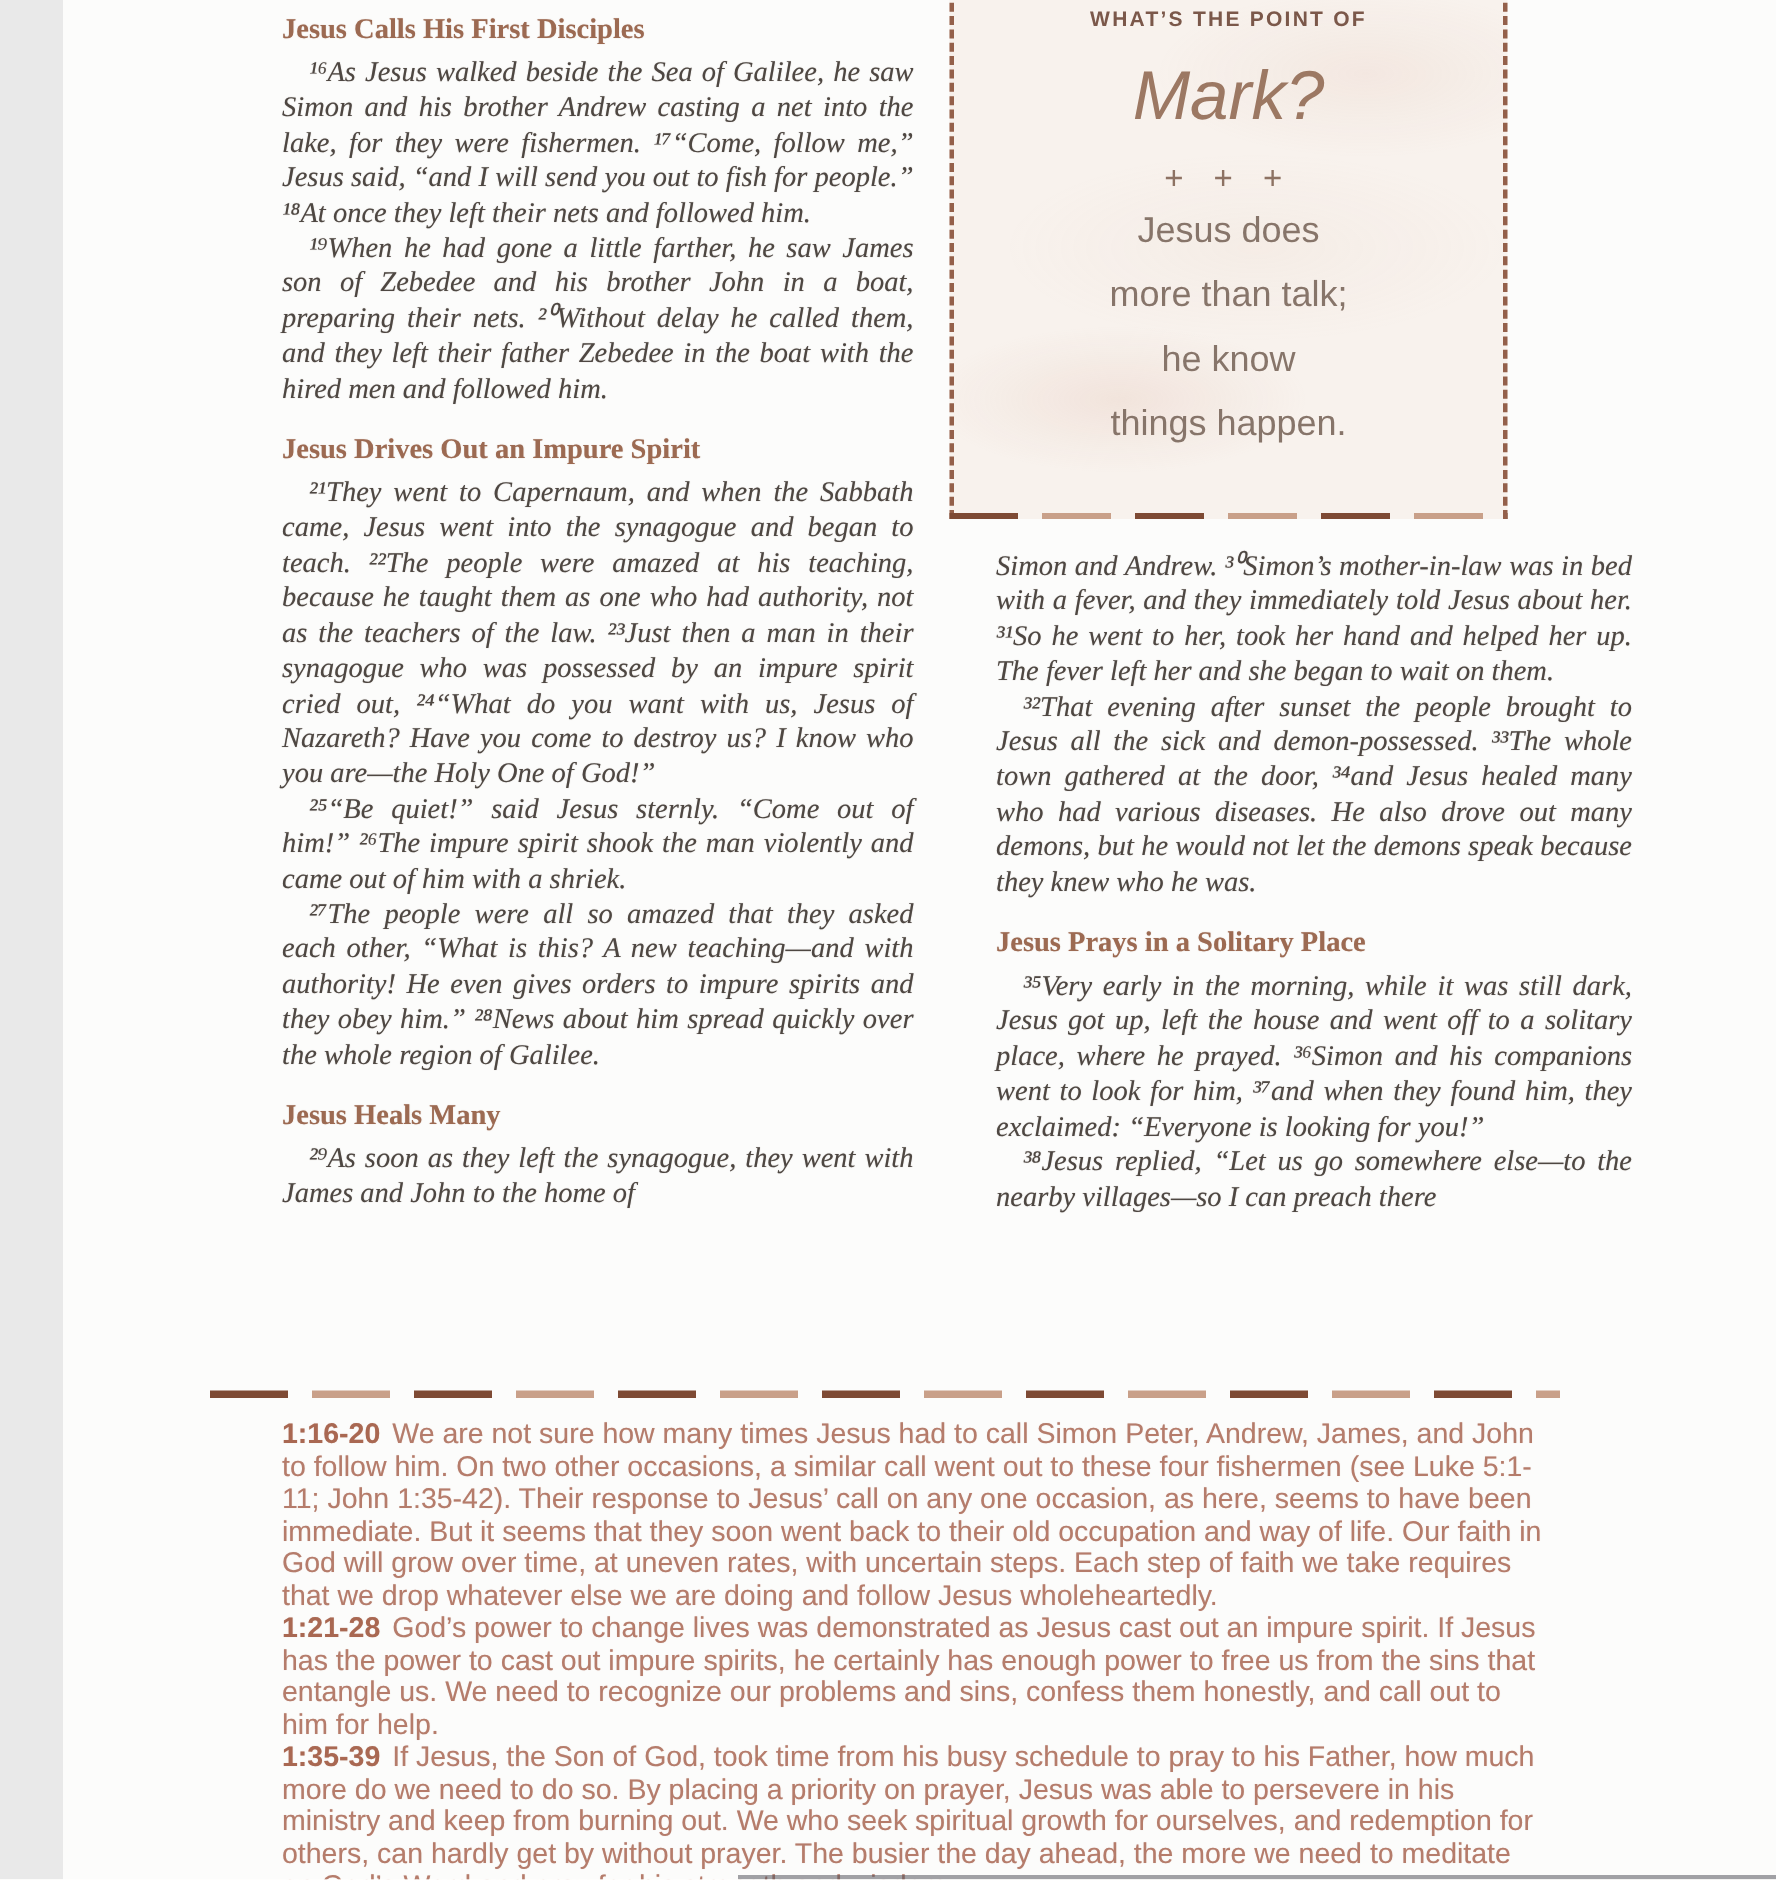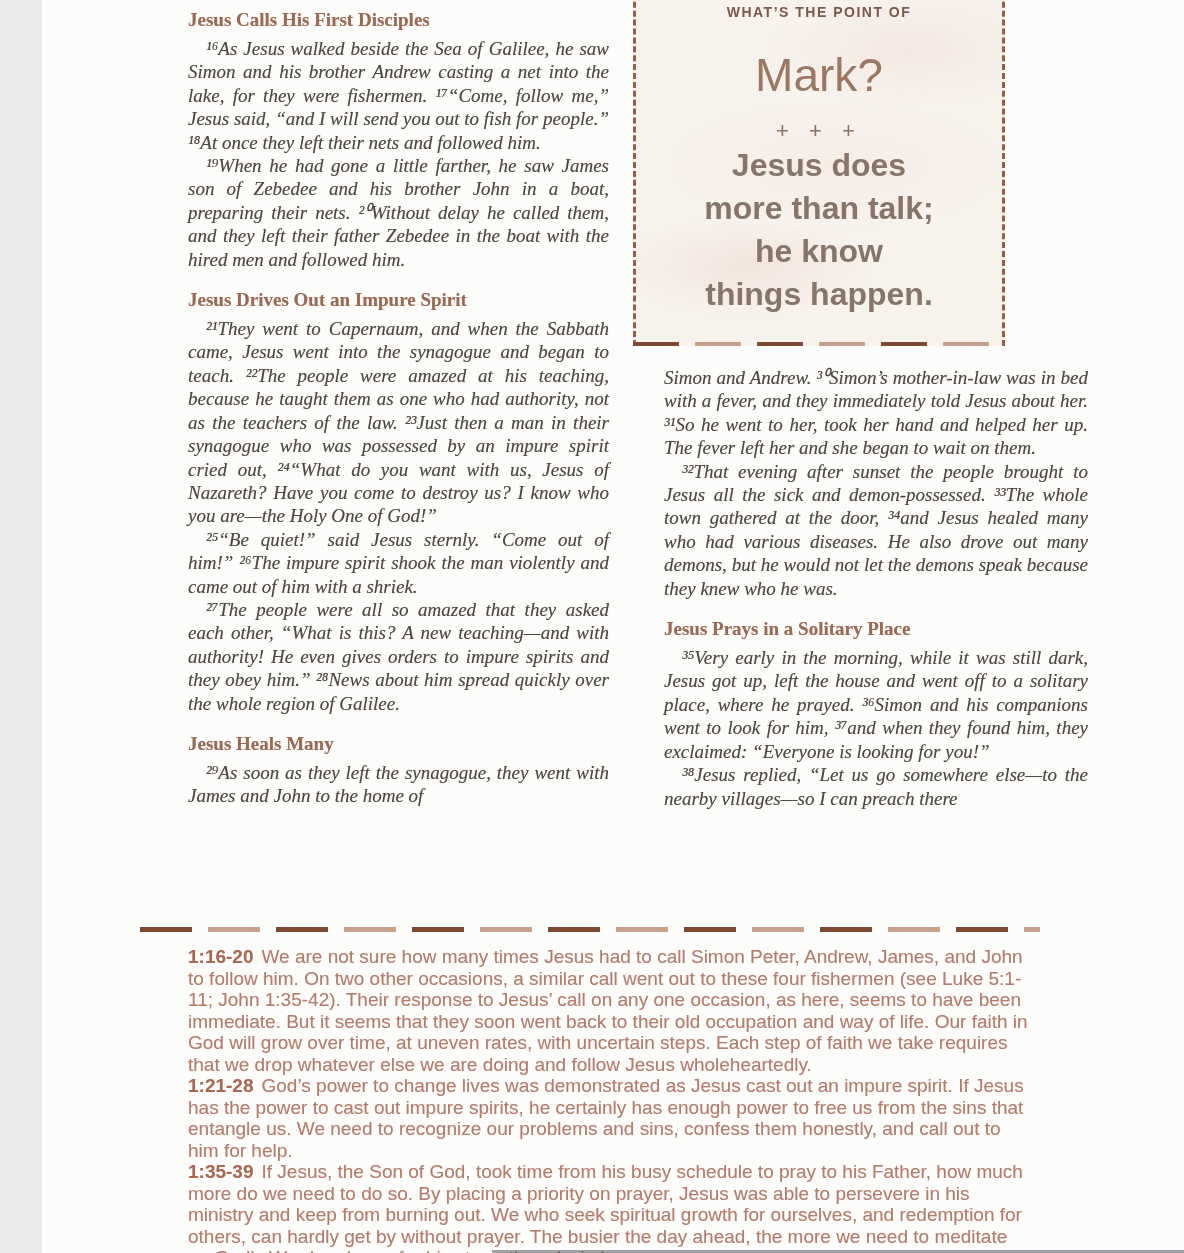--- a/index.html
+++ b/index.html
@@ -61,31 +61,32 @@
     background:repeating-linear-gradient(90deg,
       #7e4a34 0 46px, rgba(0,0,0,0) 46px 62px,
       #c9a089 62px 108px, rgba(0,0,0,0) 108px 124px);
   }
   .callout .kicker{
     margin-top:20px;
     font-size:14px;font-weight:bold;letter-spacing:1.5px;
     color:#7b584a;
   }
   .callout .title{
-    margin-top:28px;
+    margin-top:16px;
     font-size:46px;font-weight:500;
     color:#9c7863;
+    font-style:italic;
   }
   .callout .ornament{
     margin-top:16px;
     font-size:22px;letter-spacing:7px;
     color:#8d7263;
   }
   .callout .line{
-    font-size:32px;line-height:43px;font-weight:700;
+    font-size:24px;line-height:43px;font-weight:400;
     color:#87756a;
   }
   .callout .line:first-of-type{margin-top:14px;}
 
   
   .divider{
     position:absolute;left:140px;top:927px;width:900px;height:5px;
     background:repeating-linear-gradient(90deg,
       #7e4a34 0 52px, rgba(0,0,0,0) 52px 68px,
       #c9a089 68px 120px, rgba(0,0,0,0) 120px 136px);

